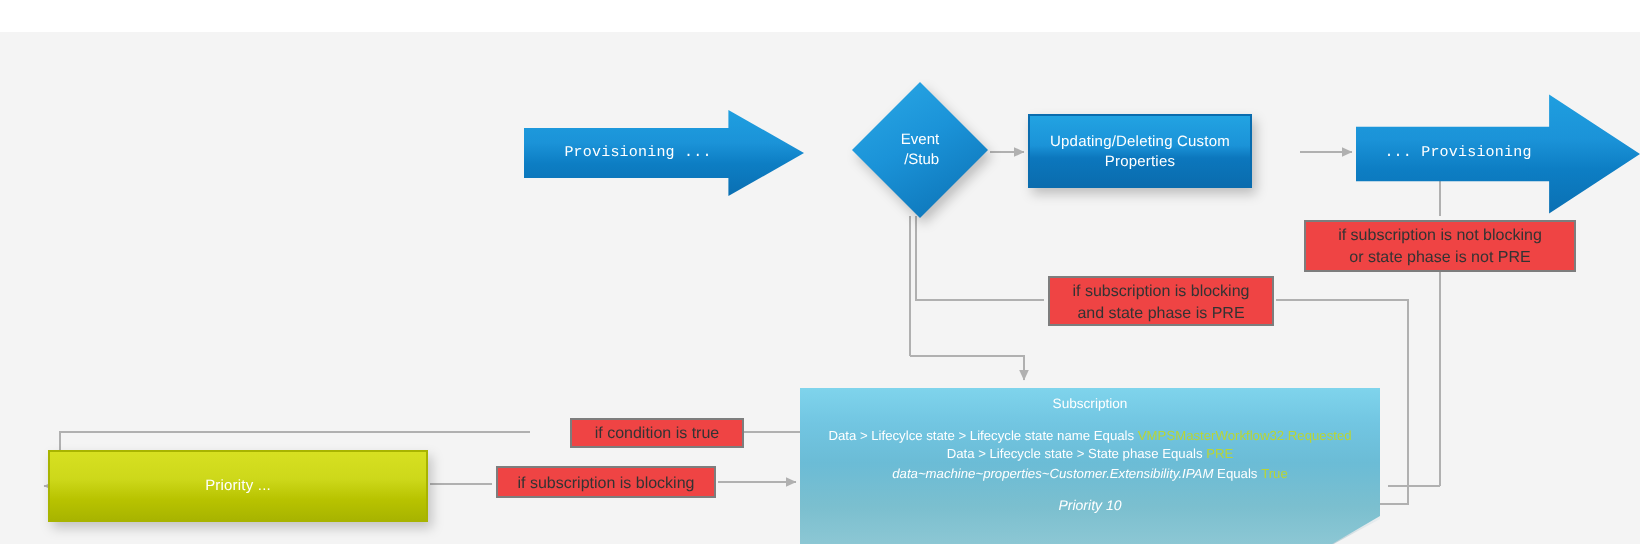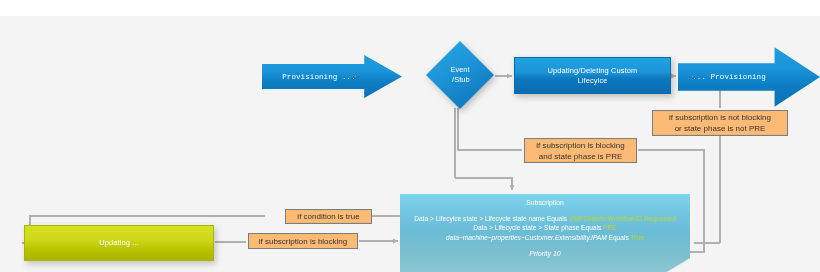--- a/index.html
+++ b/index.html
@@ -60,21 +60,21 @@
   }
   .diamond {
     width: 100%; height: 100%;
     background: linear-gradient(150deg, #2ba9e6 0%, #1b93d8 45%, #0a6fb2 100%);
     clip-path: polygon(50% 0%, 100% 50%, 50% 100%, 0% 50%);
     display: flex; align-items: center; justify-content: center; text-align: right;
   }
 
   
   .rect-process {
-    left: 514px; top: 57px; width: 157px; height: 37px;
+    left: 514px; top: 57px; width: 112px; height: 37px;
     background: linear-gradient(180deg, #22a3e2 0%, #1b93d8 42%, #0c77bd 60%, #0a6cae 100%);
     border: 1px solid #0a6cae;
     filter: drop-shadow(2px 3px 3px rgba(0,0,0,0.22));
   }
 
   
   .rect-workflow {
     left: 24px; top: 225px; width: 190px; height: 36px;
     background: linear-gradient(180deg, #d7e021 0%, #cdd81a 40%, #b8c300 70%, #a8b400 100%);
     border: 1px solid #a8b400;
@@ -103,21 +103,21 @@
   .note-fold {
     position: absolute; right: 0px; bottom: 0px; width: 24px; height: 14px;
     background: linear-gradient(225deg, #e9eef0 0%, #dfe6e9 45%, #b7ccd4 100%);
     clip-path: polygon(100% 0%, 100% 100%, 0% 100%);
   }
 
   
   .label-box {
     position: absolute;
     box-sizing: border-box;
-    background: #fdba74;
+    background: #ef4444;
     border: 1.3px solid #7d7d7d;
     color: #333333;
     font-size: 8px;
     line-height: 11px;
     display: flex;
     align-items: center;
     justify-content: center;
     text-align: center;
     white-space: pre-line;
     padding: 1px 3px;
@@ -186,30 +186,30 @@
       <div style="line-height:10px;">
         <div style="color:#fff;font-size:7.5px;">Event</div>
         <div style="color:#fff;font-size:7.5px;">/Stub</div>
       </div>
     </div>
   </div>
 
   <div class="node rect-process">
     <div>
       <div>Updating/Deleting Custom</div>
-      <div>Lifecylce</div>
+      <div>Properties</div>
     </div>
   </div>
 
   <div class="node arrow-blue arrow-postprov">
     <span class="node-label">... Provisioning</span>
   </div>
 
   <div class="node rect-workflow">
-    <span>Updating ...</span>
+    <span>Priority ...</span>
   </div>
 
   <div class="note-subscription">
     <div class="note-title">Subscription</div>
 
     <div class="note-line">
       <span>Data &gt; Lifecylce state &gt; Lifecycle state name</span>
       <span>Equals</span>
       <span class="val">VMPSMasterWorkflow32.Requested</span>
     </div>

